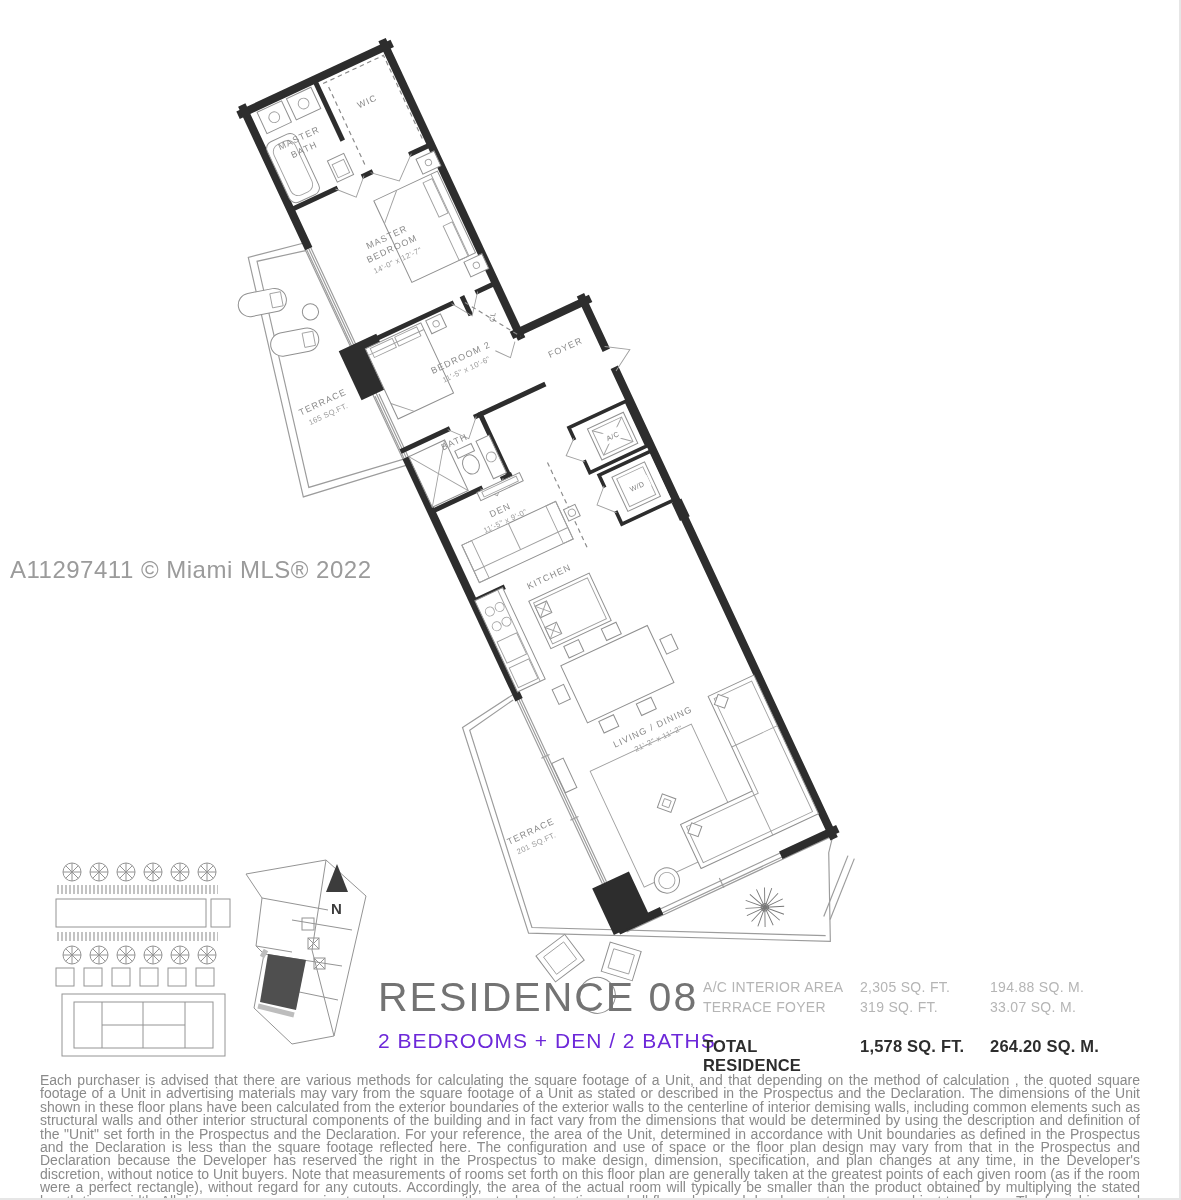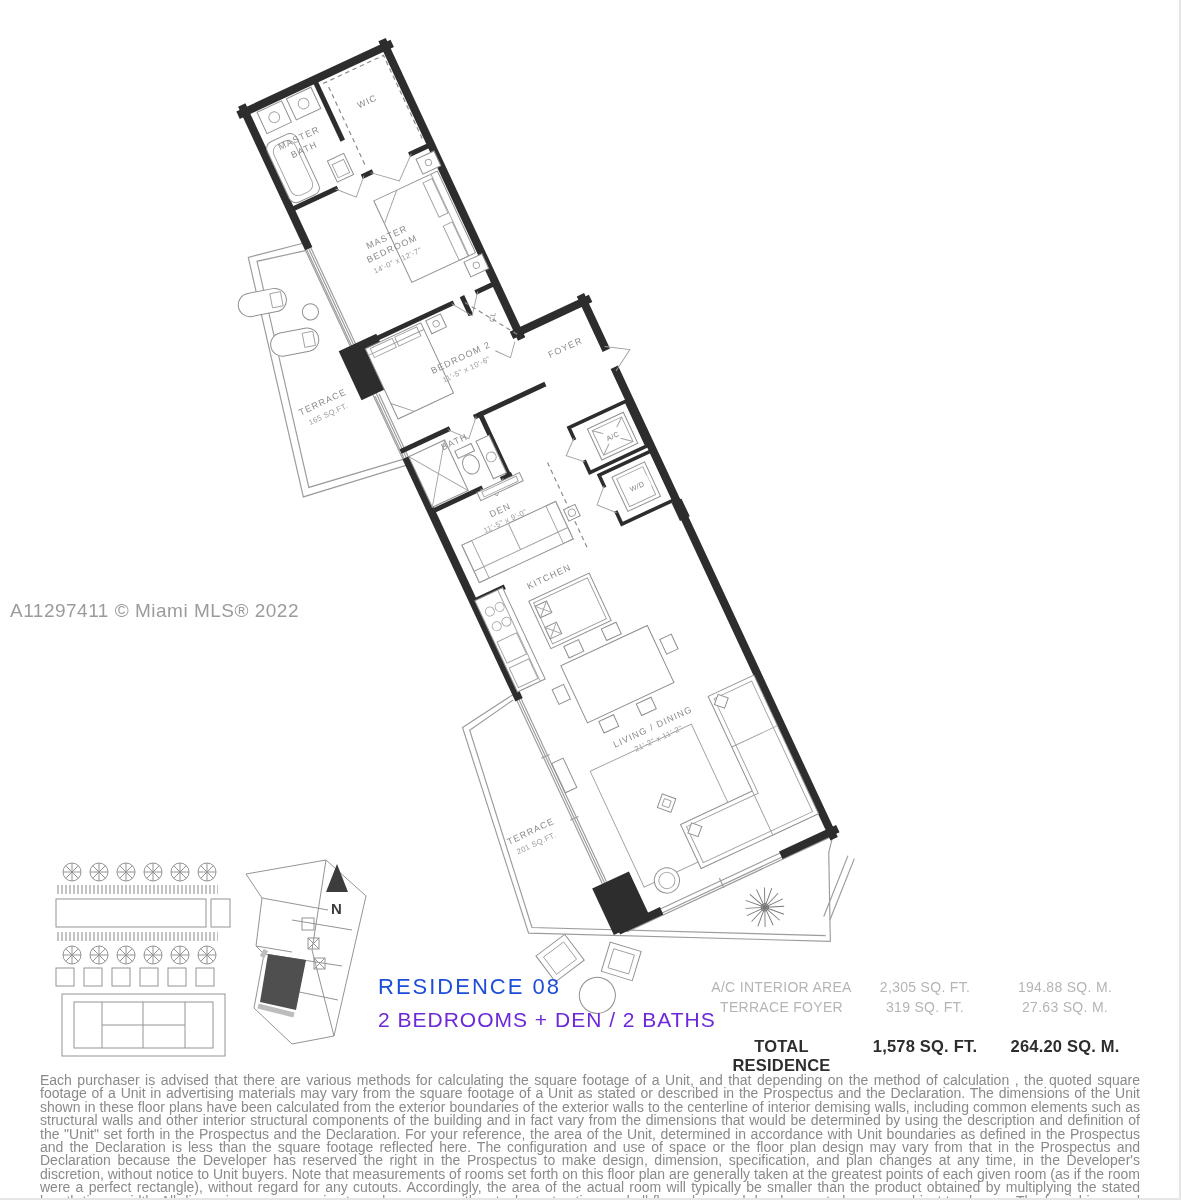--- a/index.html
+++ b/index.html
@@ -1,42 +1,42 @@
 <!DOCTYPE html>
 <html><head>
 <meta charset="utf-8">
 <style>
   html,body{margin:0;padding:0;background:#fff;}
   .canvas{position:relative;width:1181px;height:1200px;background:#fff;overflow:hidden;
           font-family:"Liberation Sans", sans-serif;box-sizing:border-box;
           border-right:2px solid #e6e6e6;border-bottom:2px solid #e6e6e6;}
-  .watermark{position:absolute;left:10px;top:600px;font-size:19px;color:#9b9b9b;letter-spacing:.5px;text-align:center;}
+  .watermark{position:absolute;left:10px;top:556px;font-size:24px;color:#9b9b9b;letter-spacing:.5px;text-align:center;}
   .plan-svg{position:absolute;left:0;top:0;}
   
   .w9{stroke:#2d2d2d;stroke-width:9;fill:none;stroke-linecap:square;}
   .w5{stroke:#2d2d2d;stroke-width:5.5;fill:none;stroke-linecap:square;}
   .w4{stroke:#2d2d2d;stroke-width:4;fill:none;stroke-linecap:square;}
   .blk{fill:#2d2d2d;stroke:none;}
   .f{stroke:#909090;stroke-width:1.1;fill:#fff;}
   .fl{stroke:#a0a0a0;stroke-width:1;fill:none;}
   .lt{stroke:#9c9c9c;stroke-width:1.3;fill:none;}
   .dash{stroke:#8a8a8a;stroke-width:1.3;fill:none;stroke-dasharray:5 4;}
   .rl{fill:#8a8a8a;font-size:10px;letter-spacing:1.3px;text-anchor:middle;}
   .rd{fill:#9a9a9a;font-size:8.5px;letter-spacing:.4px;text-anchor:middle;}
   .rs{fill:#7d7d7d;font-size:8px;letter-spacing:.5px;text-anchor:middle;}
   .kp{stroke:#949494;stroke-width:1;fill:none;}
   .kpd{fill:#4f4f4f;stroke:none;}
   .north-n{fill:#3c3c3c;font-size:15px;text-anchor:middle;font-weight:bold;letter-spacing:1px;}
   
   .title-block{position:absolute;left:378px;top:974px;}
-  .res-title{font-size:22px;color:#1d4ed8;letter-spacing:2px;font-weight:400;}
+  .res-title{font-size:41px;color:#737373;letter-spacing:2px;font-weight:400;}
   .res-sub{font-size:21px;color:#6d28d9;letter-spacing:1px;margin-top:8px;}
   .area-table{position:absolute;left:703px;top:977px;width:437px;}
   .ar{display:grid;grid-template-columns:157px 130px 150px;}
-  .ar div{text-align:center;}
+  .ar div{text-align:left;}
   .ar.light{color:#b5b5b5;font-size:14px;line-height:20px;letter-spacing:.3px;}
   .ar.total{color:#2d2d2d;font-size:16.5px;font-weight:700;margin-top:20px;letter-spacing:.2px;}
   .disclaimer{position:absolute;left:40px;top:1060px;width:1100px;font-size:14px;color:#8a8a8a;
               line-height:13.4px;text-align:justify;}
 </style>
 </head>
 <body>
 
 <div class="canvas">
 
@@ -370,21 +370,21 @@
 
   <div class="area-table">
     <div class="ar light">
       <div>A/C INTERIOR AREA</div>
       <div>2,305 SQ. FT.</div>
       <div>194.88 SQ. M.</div>
     </div>
     <div class="ar light">
       <div>TERRACE FOYER</div>
       <div>319 SQ. FT.</div>
-      <div>27.63 SQ. M.</div>
+      <div>33.07 SQ. M.</div>
     </div>
     <div class="ar total">
       <div>TOTAL RESIDENCE</div>
       <div>1,578 SQ. FT.</div>
       <div>264.20 SQ. M.</div>
     </div>
   </div>
 
   <p class="disclaimer">Each purchaser is advised that there are various methods for calculating the square footage of a Unit, and that depending on the method of calculation , the quoted square footage of a Unit in advertising materials may vary from the square footage of a Unit as stated or described in the Prospectus and the Declaration.  The dimensions of the Unit shown in these floor plans have been calculated from the exterior boundaries of the exterior walls to the centerline of interior demising walls, including common elements such as structural walls and other interior structural components of the building and in fact vary from the dimensions that would be determined by using the description and definition of the "Unit" set forth in the Prospectus and the Declaration.  For your reference, the area of the Unit, determined in accordance with Unit boundaries as defined in the Prospectus and the Declaration is less than the square footage reflected here. The configuration and use of space or the floor plan design may vary from that in the Prospectus and Declaration because the Developer has reserved the right in the Prospectus to make design, dimension, specification, and plan changes at any time, in the Developer's discretion, without notice to Unit buyers. Note that measurements of rooms set forth on this floor plan are generally taken at the greatest points of each given room (as if the room were a perfect rectangle), without regard for any cutouts.  Accordingly, the area of the actual room will typically be smaller than the product obtained by multiplying the stated length times width.  All dimensions are approximate and may vary with actual construction, and all floor plans and development plans are subject to change.  The furnishings and décor illustrated are not included with the purchase of the Unit. See Prospectus for additional information regarding what is offered with the Unit and the calculation of Unit square footage and dimensions.</p>
 

